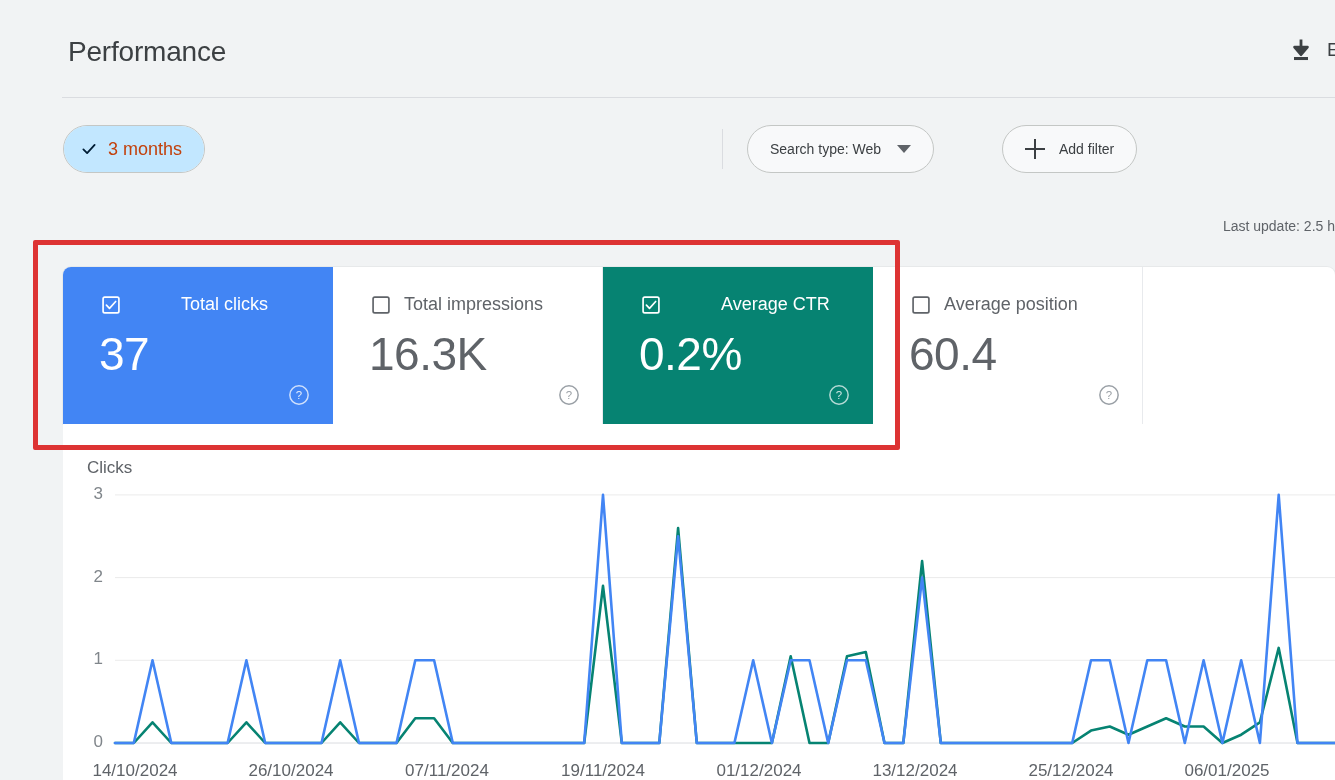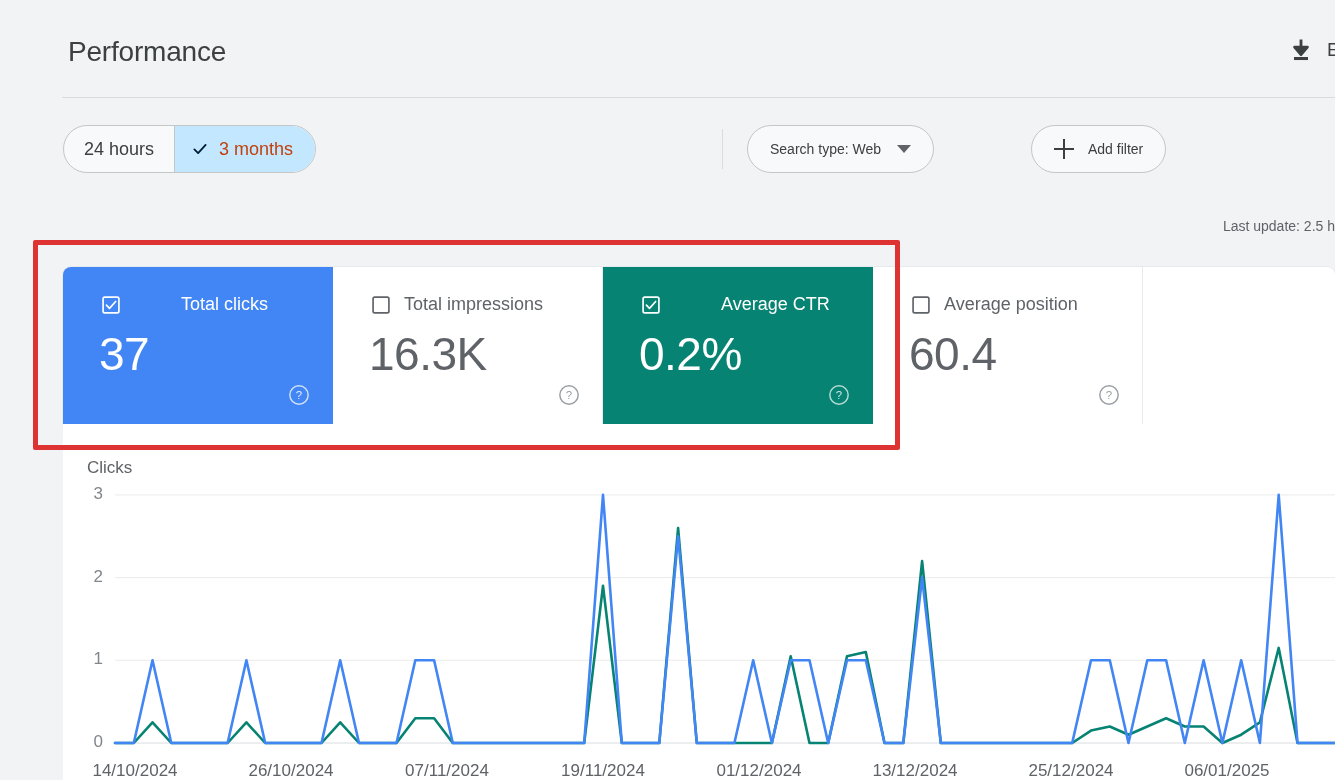--- a/index.html
+++ b/index.html
@@ -119,21 +119,21 @@
     border: 1px solid #c4c7c5;
     border-radius: 24px;
     background: #f8f9fa;
     font-size: 14px;
     color: #3c4043;
     padding: 0 22px;
     white-space: nowrap;
     cursor: pointer;
   }
   .chip.search-type { left: 747px; top: 0px; }
-  .chip.add-filter { left: 1031px; top: 0px; }
+  .chip.add-filter { left: 1002px; top: 0px; }
   .chip .caret {
     margin-left: 16px;
     width: 0; height: 0;
     border-left: 7px solid transparent;
     border-right: 7px solid transparent;
     border-top: 8px solid #5f6368;
   }
   .plus {
     position: relative;
     width: 20px; height: 20px;
@@ -272,23 +272,20 @@
       </svg>
       <span class="export-label">Export</span>
     </div>
 
     <div class="header-rule"></div>
   </div>
 
   <div class="filterbar">
     <div class="seg-group">
 
-      <div class="seg">
-        <span>24 hours</span>
-      </div>
 
 
 
       <div class="seg active">
         <svg class="check" viewBox="0 0 24 24">
           <path d="M4.5 12.5 L9.5 17.5 L19.5 6.5" fill="none" stroke="#001d35" stroke-width="2.4" stroke-linecap="round" stroke-linejoin="round"></path>
         </svg>
         <span>3 months</span>
       </div>
 

